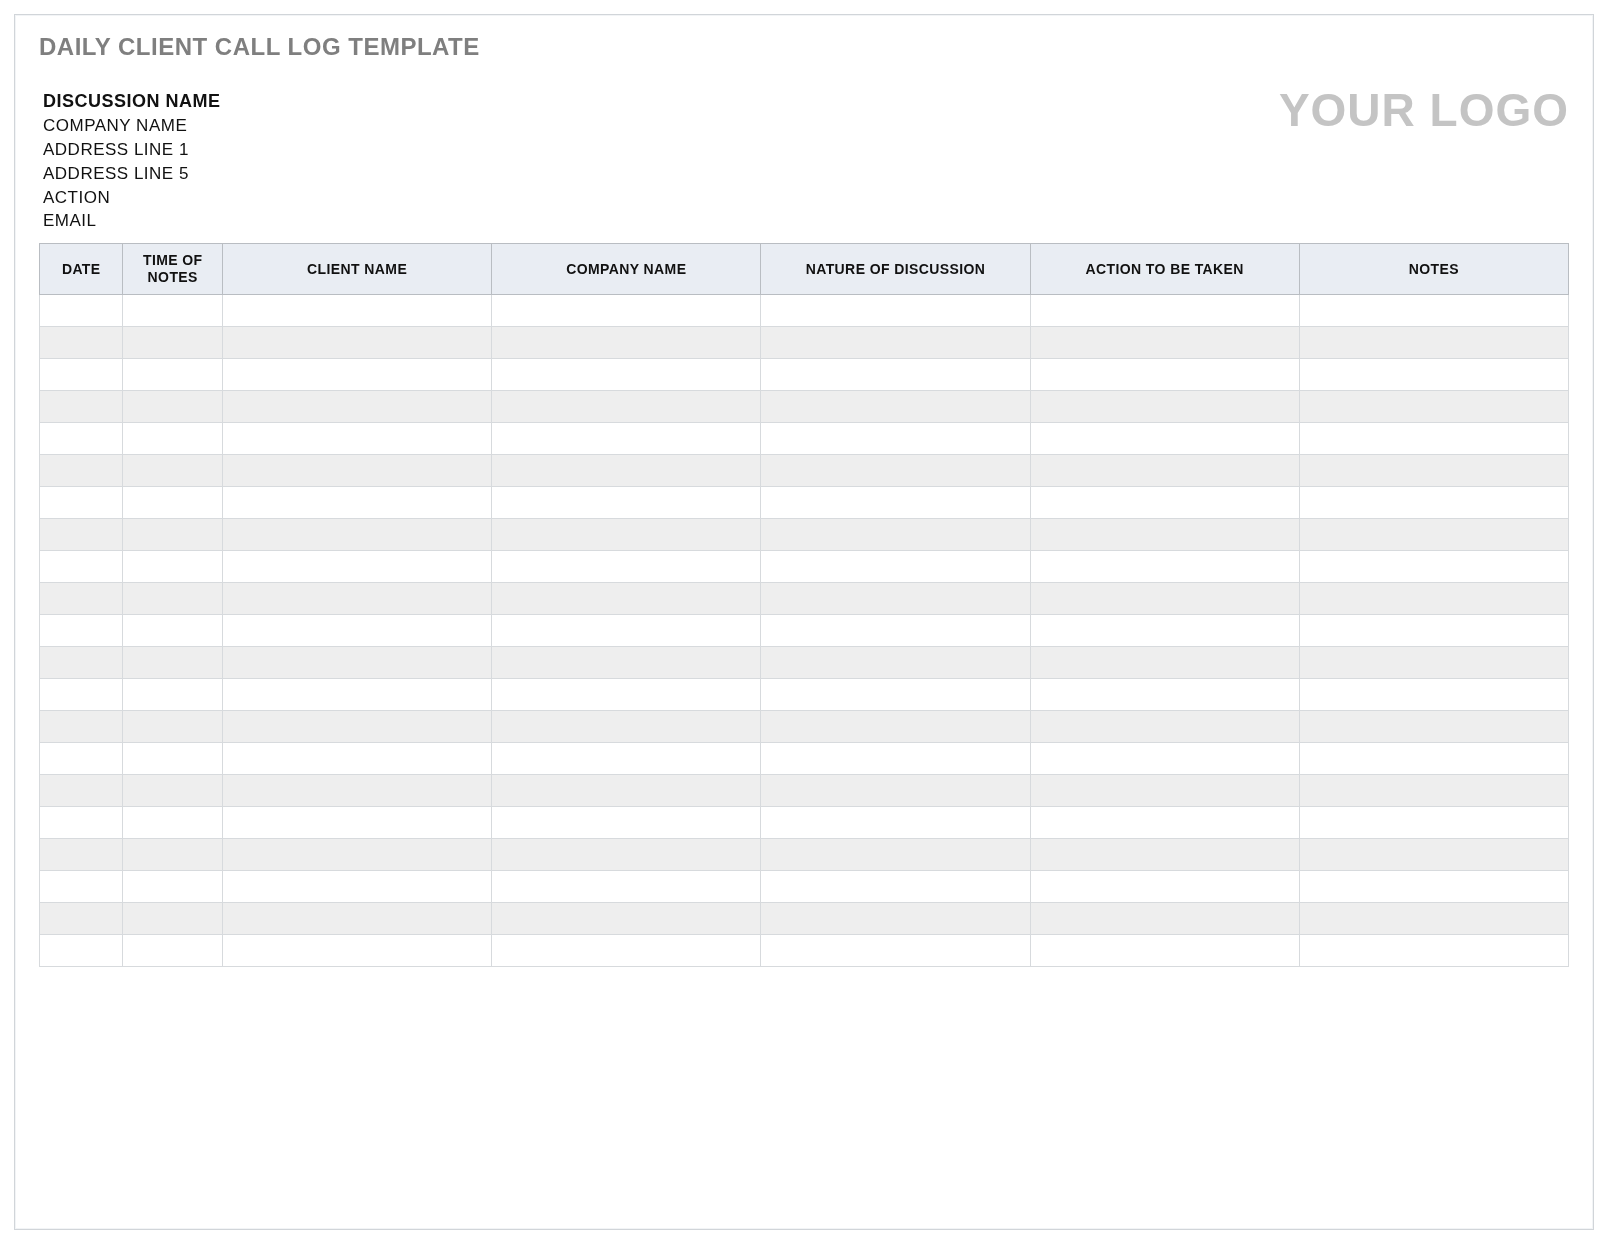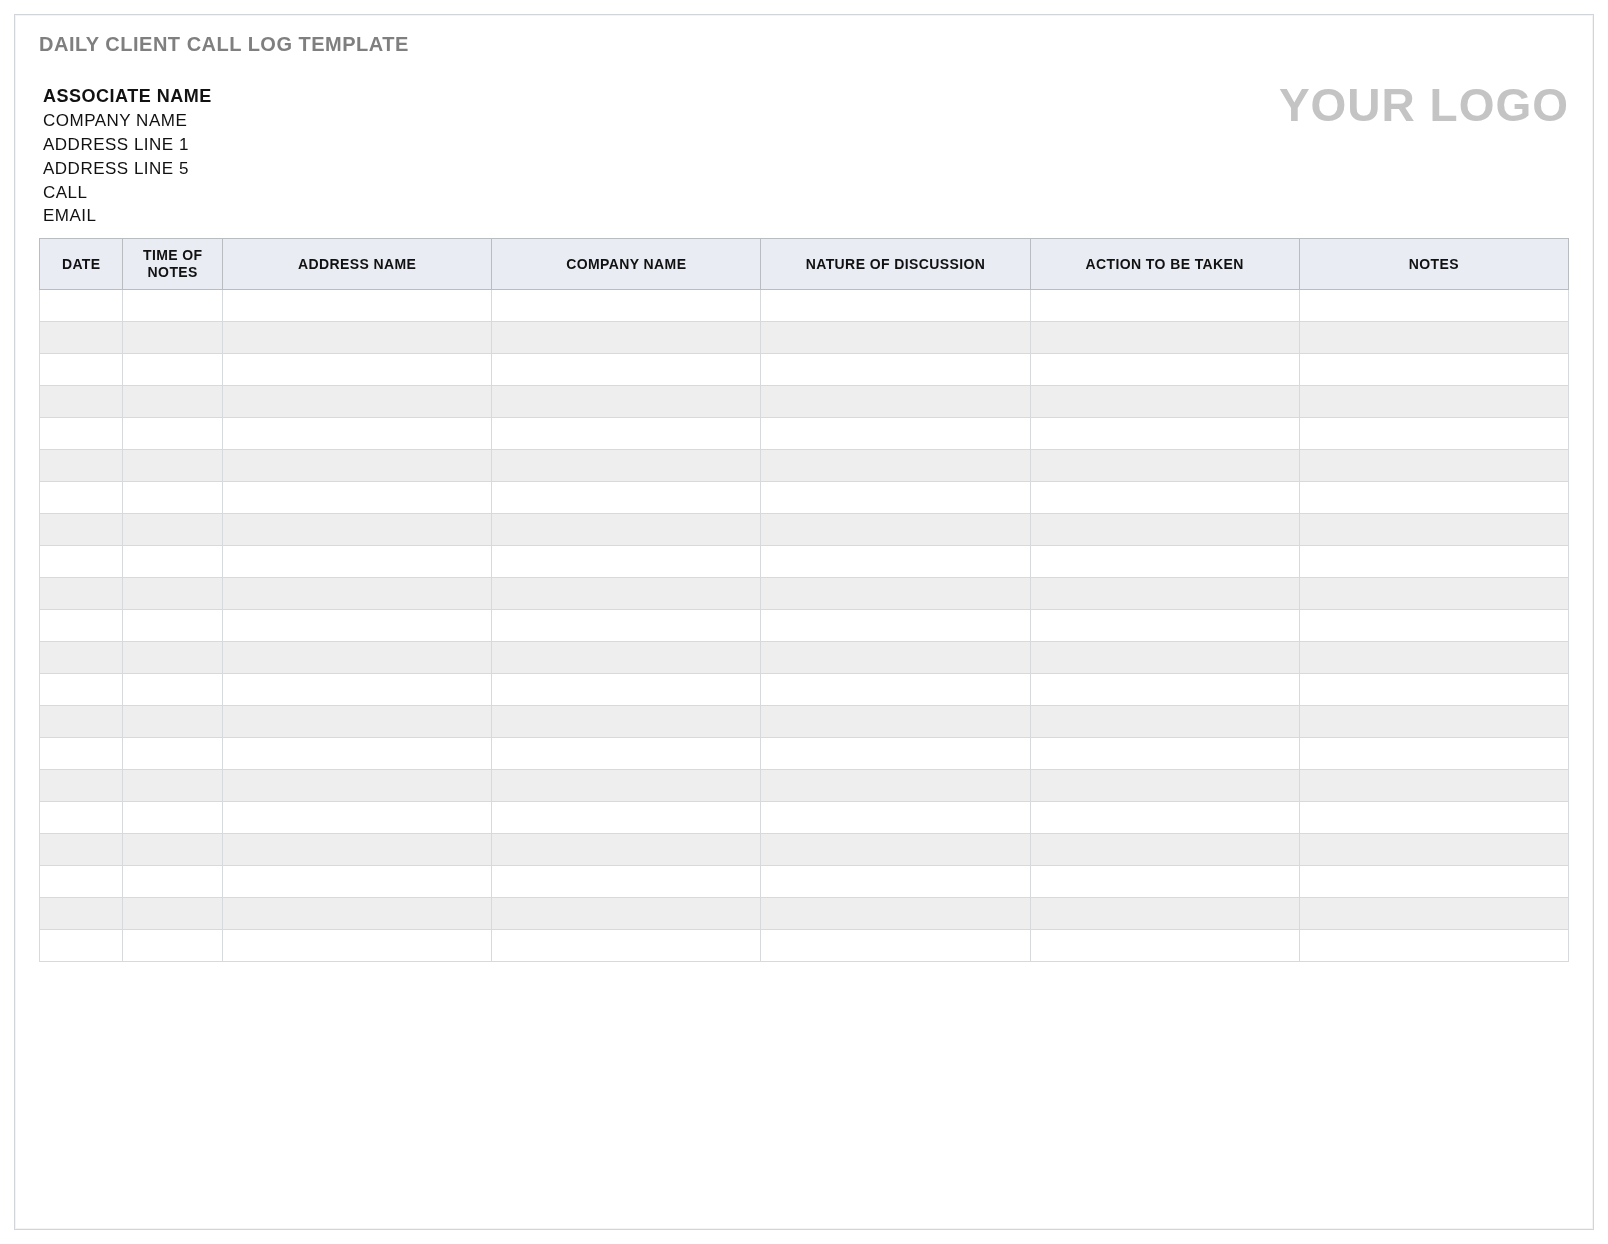--- a/index.html
+++ b/index.html
@@ -22,21 +22,21 @@
   }
   .frame{
     width:100%;
     height:100%;
     border:1px solid #d1d5d9;
     box-sizing:border-box;
     padding:18px 24px 24px 24px;
     box-shadow:0 0 0 1px #f2f4f6 inset;
   }
   .page-title{
-    font-size:20px;
+    font-size:24px;
     font-weight:700;
     letter-spacing:0.5px;
     color:var(--title-gray);
     margin-bottom:28px;
   }
   .header-row{
     display:flex;
     justify-content:space-between;
     align-items:flex-start;
     margin-bottom:10px;
@@ -95,45 +95,45 @@
 </style>
 </head>
 <body>
 
 <div class="frame">
 
   <div class="page-title">DAILY CLIENT CALL LOG TEMPLATE</div>
 
   <div class="header-row">
     <div class="associate-block">
-      <div class="assoc-name">ASSOCIATE NAME</div>
+      <div class="assoc-name">DISCUSSION NAME</div>
       <div>COMPANY NAME</div>
       <div>ADDRESS LINE 1</div>
       <div>ADDRESS LINE 5</div>
-      <div>CALL</div>
+      <div>ACTION</div>
       <div>EMAIL</div>
     </div>
     <div class="logo-placeholder">YOUR LOGO</div>
   </div>
 
   <table class="log">
     <colgroup>
       <col class="c-date">
         <col class="c-time">
         <col class="c-client">
         <col class="c-company">
       <col class="c-nature">
         <col class="c-action">
         <col class="c-notes">
     </colgroup>
     <thead>
       <tr>
         <th>DATE</th>
         <th>TIME OF NOTES</th>
-        <th>ADDRESS NAME</th>
+        <th>CLIENT NAME</th>
         <th>COMPANY NAME</th>
         <th>NATURE OF DISCUSSION</th>
         <th>ACTION TO BE TAKEN</th>
         <th>NOTES</th>
       </tr>
     </thead>
     <tbody id="log-body">
 
     <tr>
           <td></td>

